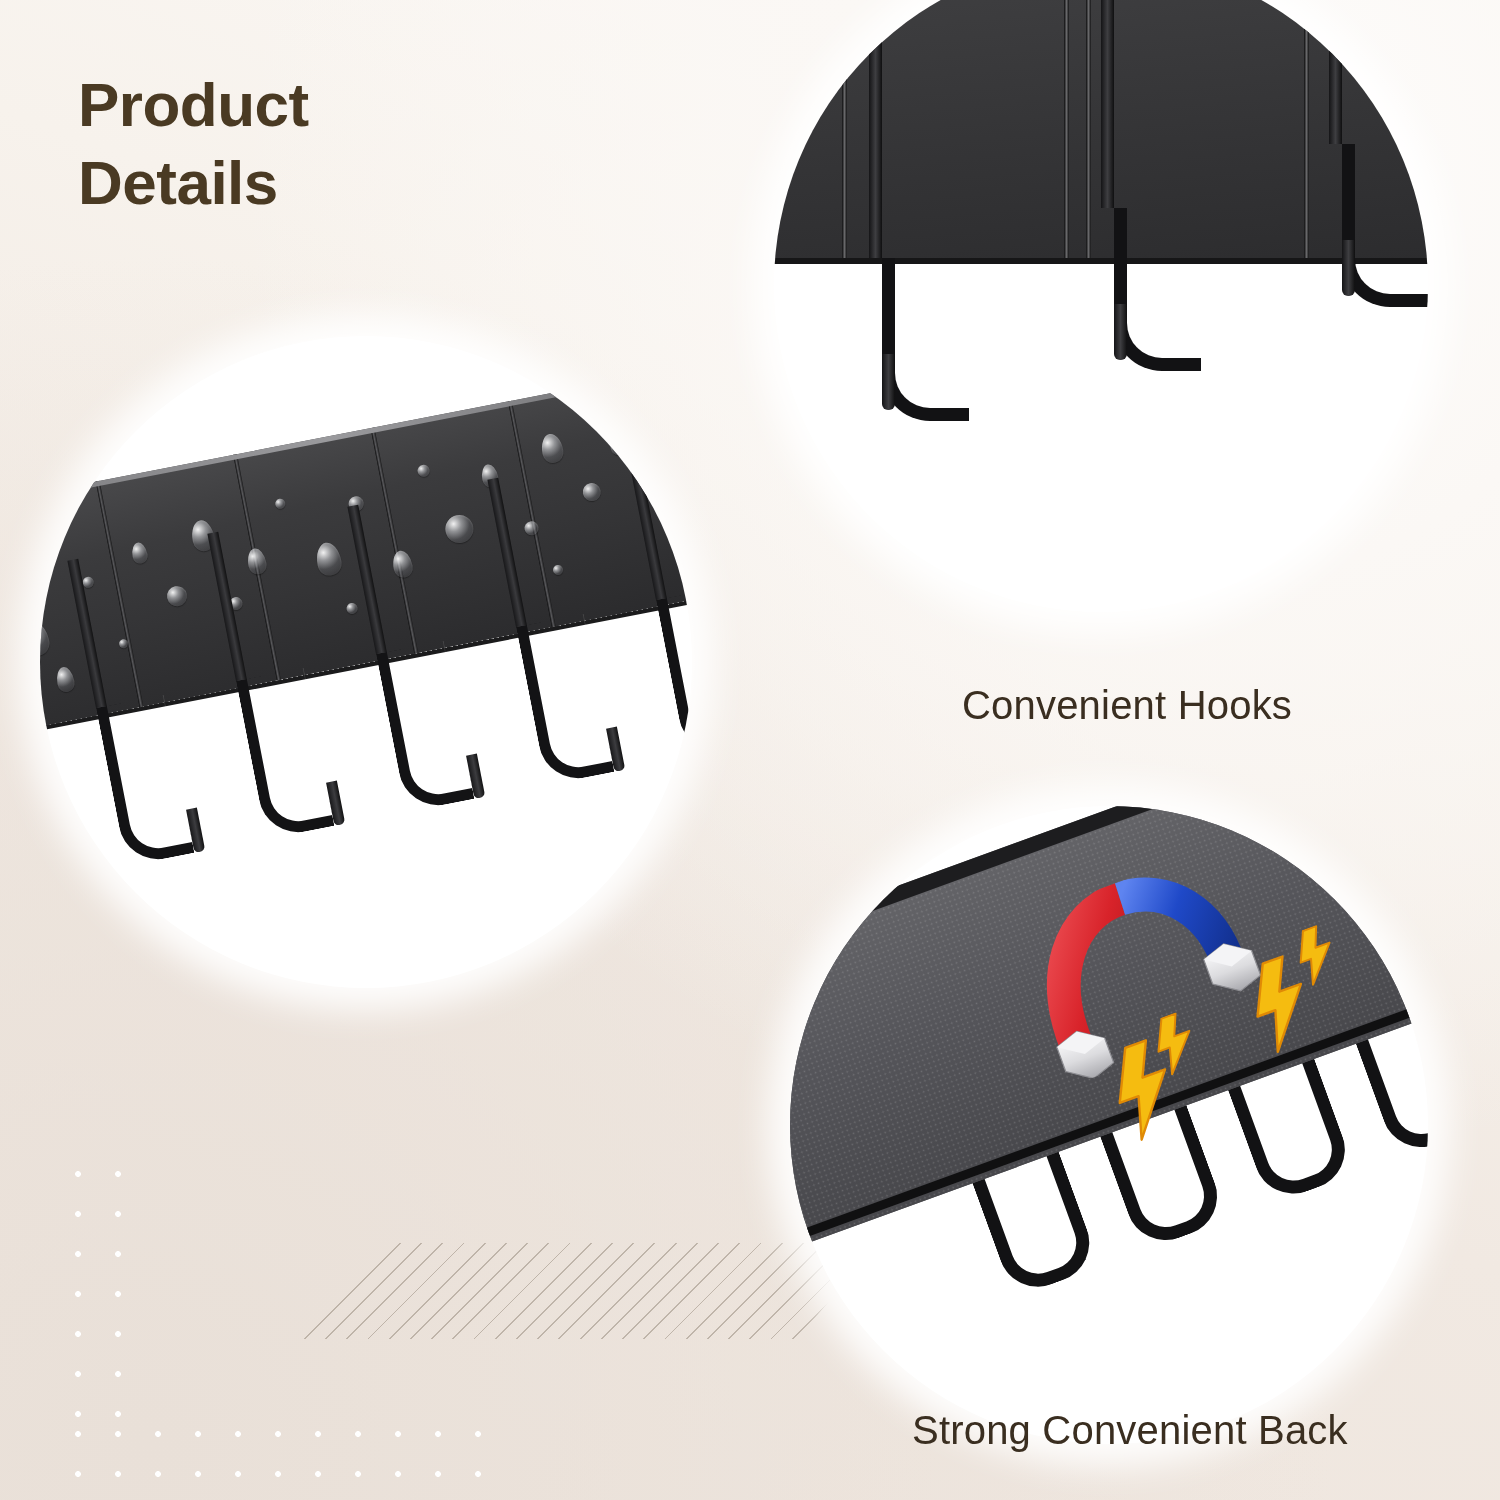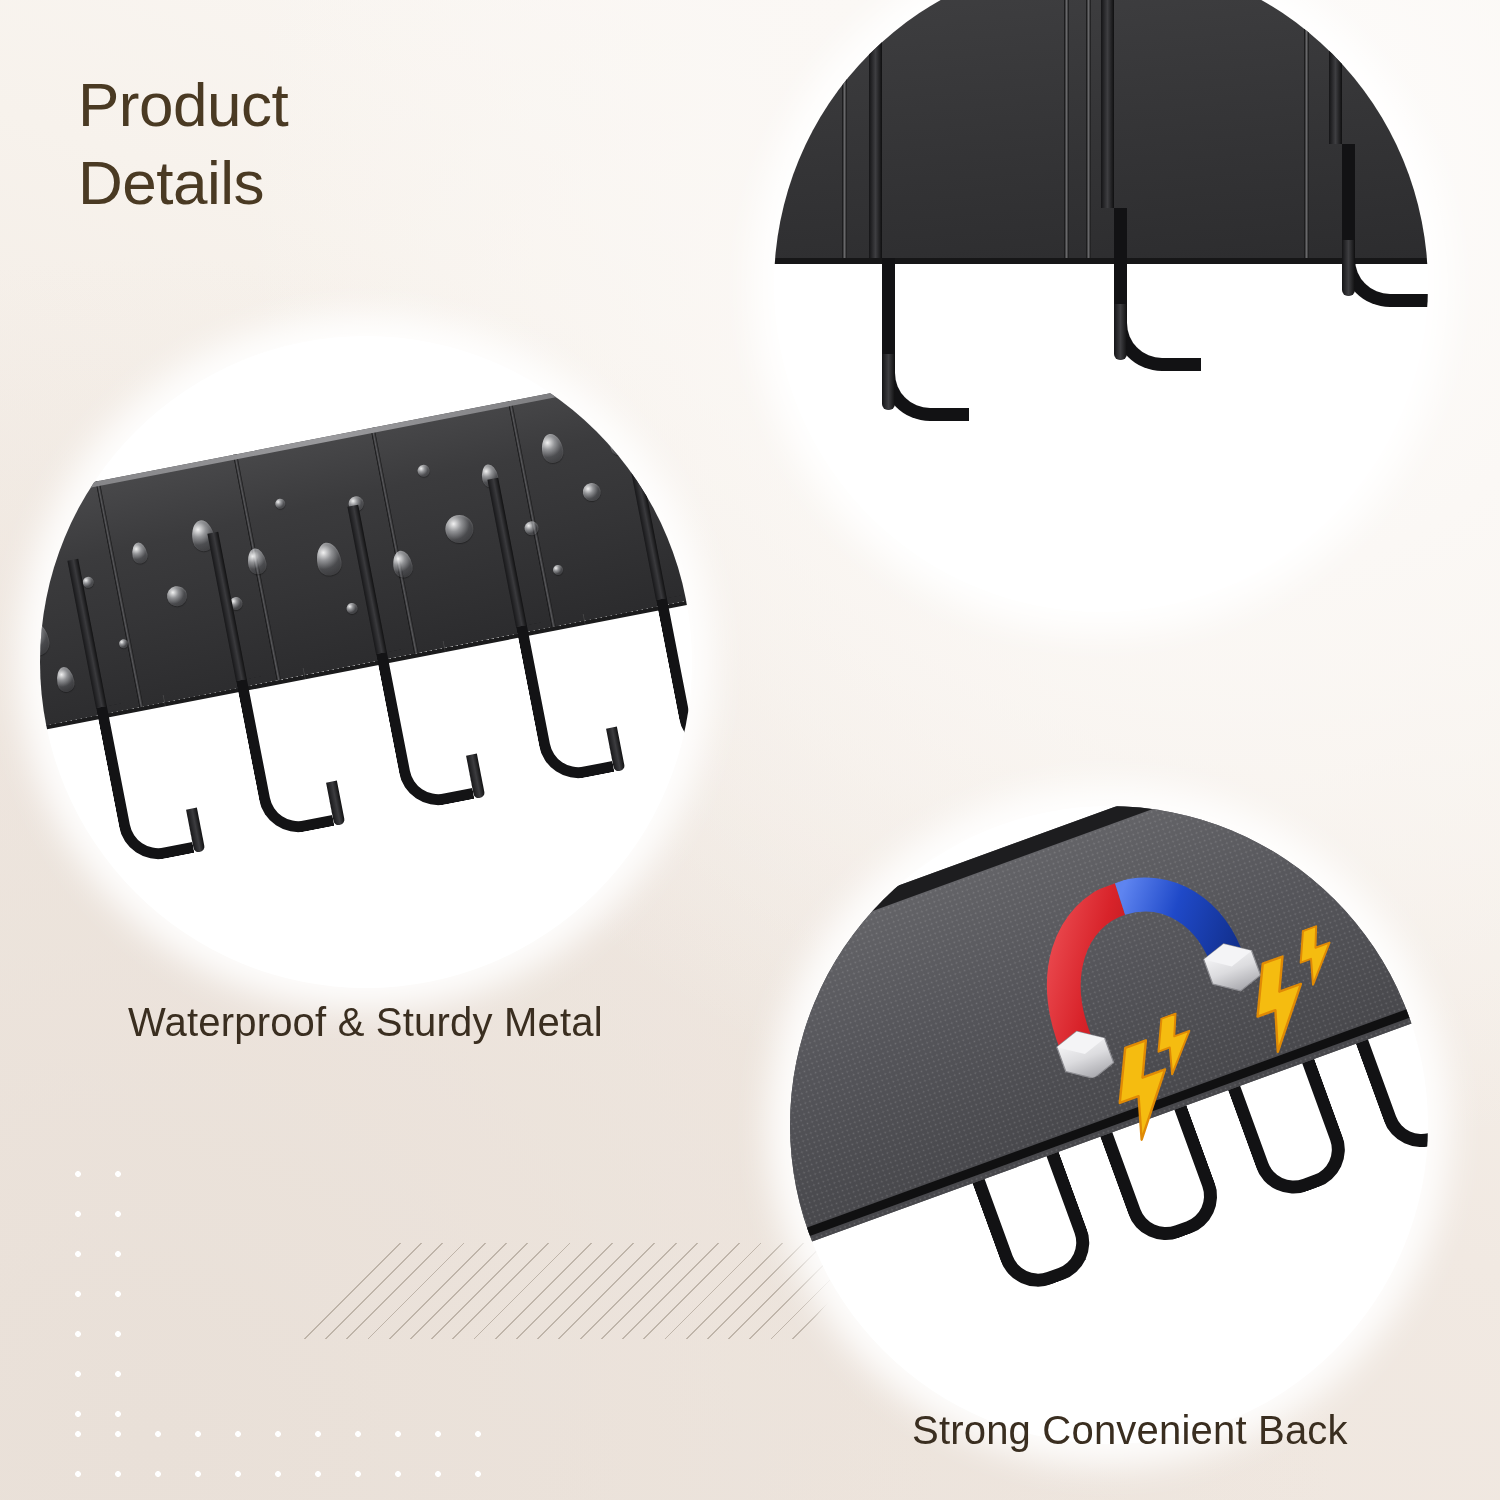--- a/index.html
+++ b/index.html
@@ -38,21 +38,21 @@
         rgba(150,138,124,0.52) 1.3px,
         rgba(150,138,124,0) 1.3px,
         rgba(150,138,124,0) 15px);
     -webkit-clip-path:polygon(14% 0%, 100% 0%, 86% 100%, 0% 100%);
     clip-path:polygon(14% 0%, 100% 0%, 86% 100%, 0% 100%);
   }
 
   
   .title{
     position:absolute;left:78px;top:66px;width:620px;
-    font-size:62px;line-height:1.25;font-weight:400;
+    font-size:62px;line-height:1.25;font-weight:700;
     letter-spacing:-0.5px;color:#4A3A23;white-space:pre-line;
   }
 
   
   .panel{position:absolute;border-radius:50%;overflow:hidden;background:#FFFFFF;}
   .panel.soft{box-shadow:0 0 34px 22px rgba(255,255,255,0.92);}
 
   #panel-waterproof{left:40px;top:336px;width:652px;height:652px;}
   #panel-hooks{left:774px;top:-42px;width:654px;height:654px;}
   #panel-magnet{left:790px;top:806px;width:638px;height:638px;}
@@ -326,16 +326,16 @@
         <div class="bolt" style="left:612px;top:180px">
           <svg width="46" height="56" viewBox="0 0 46 56">
             <polygon points="17,1 4,30 15,30 8,55 38,21 23,21 31,1" fill="#F5BC10" stroke="#E08A05" stroke-width="2" stroke-linejoin="round"></polygon>
           </svg>
         </div>
 
       </div>
     </div>
   </div>
 
-  <div class="caption" id="cap-waterproof">Waterproof &amp; Sturdy Metal</div>
+  <div class="caption" id="cap-hooks">Convenient Hooks</div>
   <div class="caption" id="cap-magnet">Strong Convenient Back</div>
 
 </div>
 
 </body></html>

